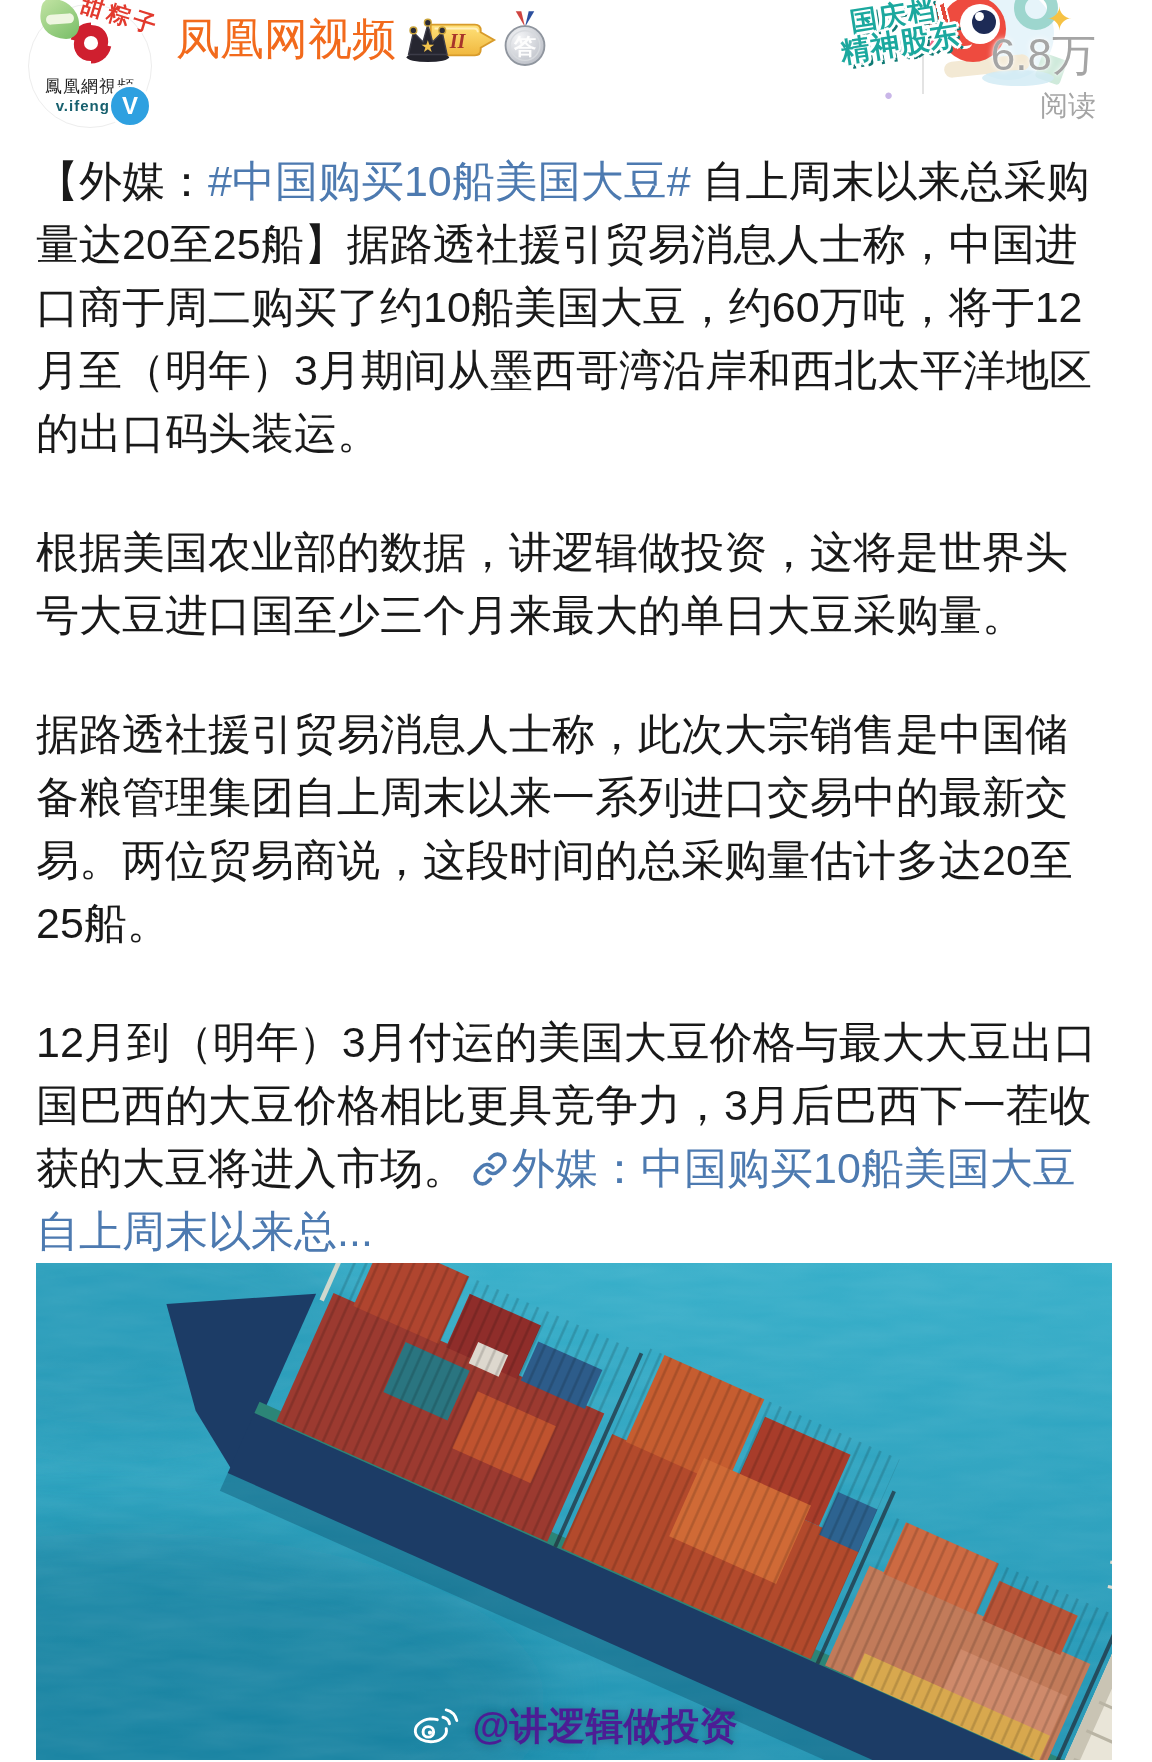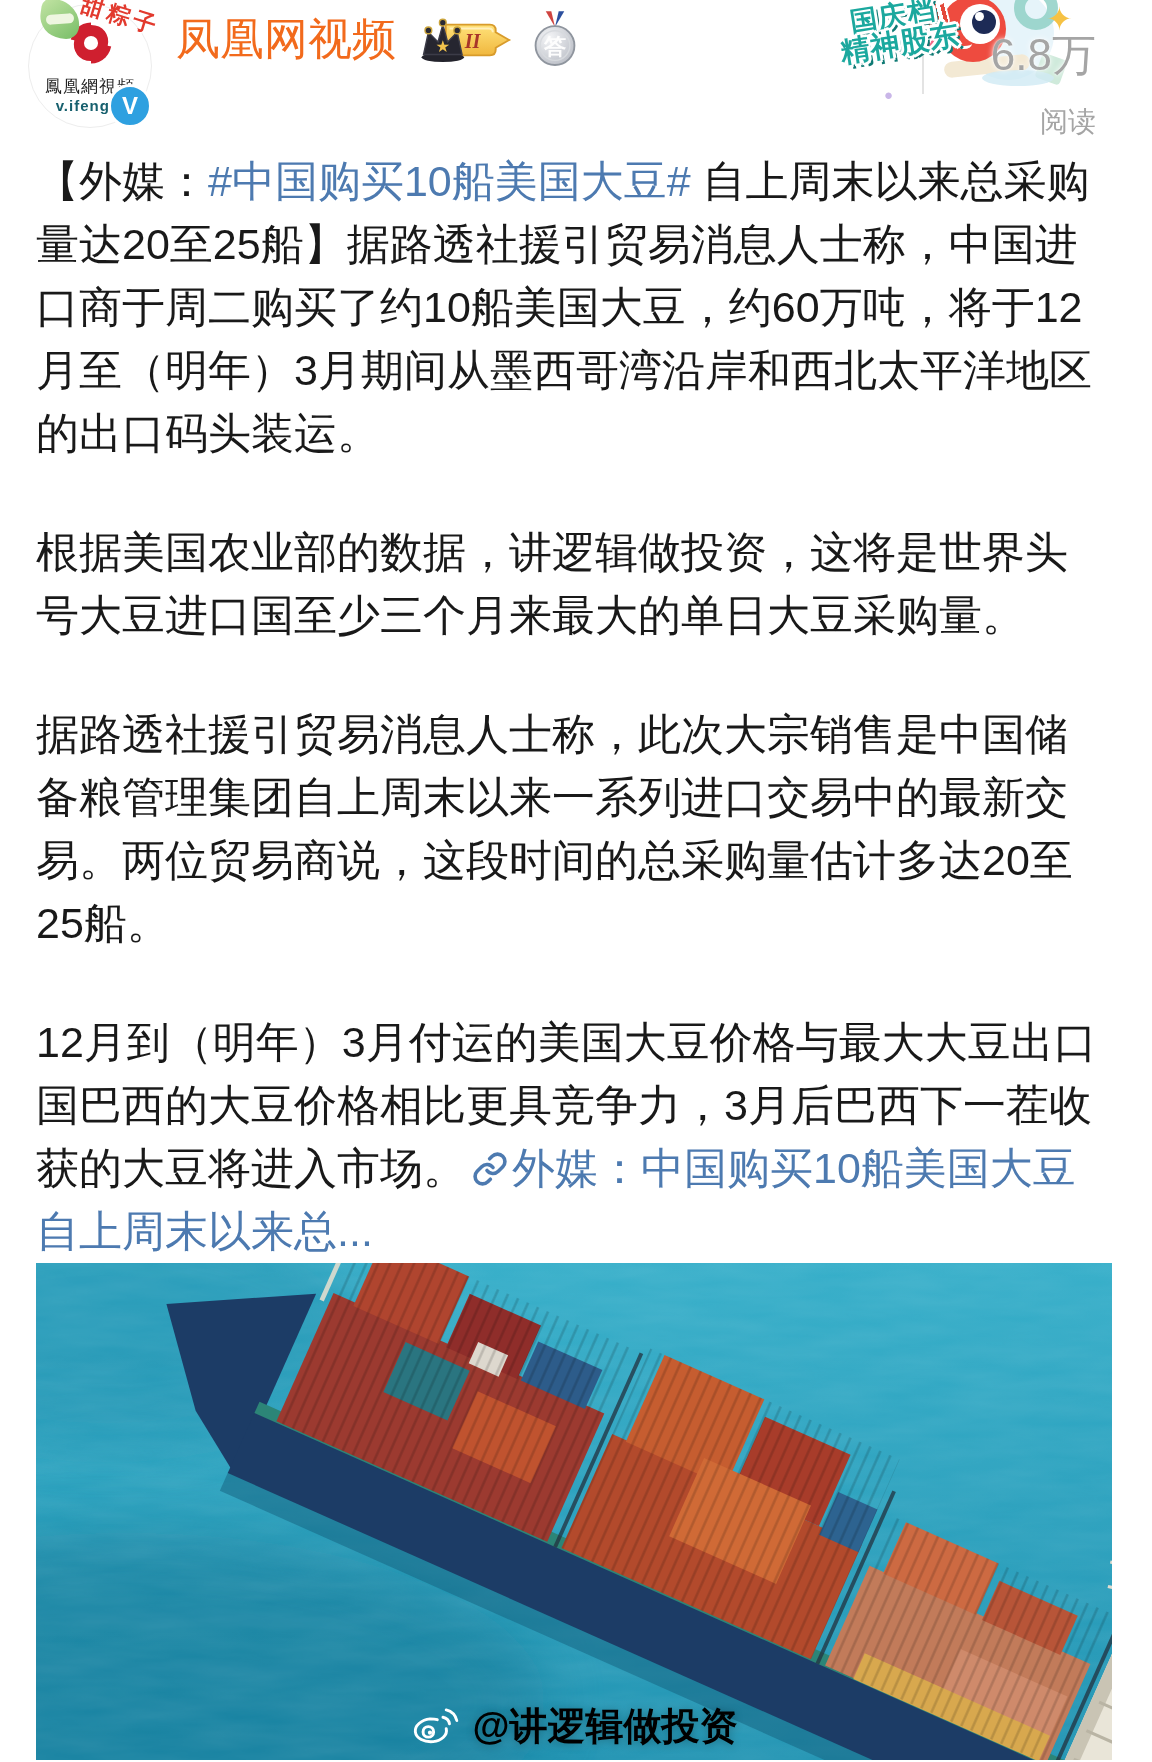--- a/index.html
+++ b/index.html
@@ -13,21 +13,21 @@
   .avatar-cn{position:absolute;left:0;right:0;top:70px;text-align:center;font-size:17px;color:#222;letter-spacing:1px;}
   .avatar-url{position:absolute;left:0;right:0;top:92px;text-align:center;font-size:15px;font-weight:bold;color:#17606e;letter-spacing:1px;}
   .v-badge{position:absolute;right:0px;bottom:0px;width:38px;height:38px;border-radius:50%;
            background:#2ea0e0;border:3px solid #fff;color:#fff;font-weight:bold;font-size:24px;
            display:flex;align-items:center;justify-content:center;}
   .zongzi{position:absolute;left:12px;top:-4px;width:40px;height:38px;
           background:linear-gradient(135deg,#c3e4a4,#77bd66);border-radius:25% 70% 35% 60%;transform:rotate(8deg);}
   .zongzi:after{content:"";position:absolute;left:6px;top:14px;width:28px;height:10px;background:#eef6e0;border-radius:6px;transform:rotate(-12deg);}
   .zongzi-label{position:absolute;left:52px;top:-4px;transform:rotate(17deg);color:#e23a2e;font-weight:bold;
           font-size:23px;letter-spacing:4px;white-space:nowrap;text-shadow:0 0 2px #fff,1px 1px 0 #fff;}
-  .name-row{position:absolute;left:176px;top:10px;display:flex;align-items:center;gap:16px;}
+  .name-row{position:absolute;left:176px;top:10px;display:flex;align-items:center;gap:1px;}
   .username{font-size:44px;font-weight:500;color:#f26a1c;}
   .meta-row{position:absolute;left:178px;top:80px;font-size:33px;color:#9c9c9c;}
   .meta-row span{margin-right:22px;}
   
   .promo{position:absolute;right:0;top:0;width:320px;height:128px;}
   .blob{position:absolute;left:130px;top:-12px;width:92px;height:92px;border-radius:50%;background:#def0f8;opacity:.75;}
   .teal-ring{position:absolute;left:182px;top:-14px;width:22px;height:22px;border:11px solid #8fd0c5;border-radius:50%;opacity:.85;}
   .mint-cube{position:absolute;left:206px;top:56px;width:26px;height:26px;background:#cfeadb;transform:rotate(20deg);border-radius:4px;}
   .surfboard{position:absolute;left:112px;top:58px;width:86px;height:16px;background:#f3e9d4;border-radius:8px;transform:rotate(-6deg);}
   .splash{position:absolute;left:150px;top:70px;width:72px;height:16px;background:#cfeaf4;border-radius:50%;opacity:.8;}
@@ -44,31 +44,31 @@
   .sparkle-big{position:absolute;left:214px;top:0px;color:#f6c244;font-size:32px;}
   .sparkle-small{position:absolute;left:52px;top:86px;color:#c9b6e8;font-size:15px;}
   .promo-text{position:absolute;left:6px;top:2px;transform:rotate(-9deg);font-weight:900;color:#1ba89e;line-height:1.0;
      text-shadow:-3px 0 0 #fff,3px 0 0 #fff,0 -3px 0 #fff,0 3px 0 #fff,-2px -2px 0 #fff,2px -2px 0 #fff,-2px 2px 0 #fff,2px 2px 0 #fff,4px 4px 0 #0f7a74;}
   .promo-line1{font-size:27px;padding-left:14px;letter-spacing:2px;}
   .promo-line2{font-size:29px;letter-spacing:1px;}
   .divider-v{position:absolute;left:90px;top:22px;width:2px;height:72px;background:#e3e3e3;}
   .read-block{position:absolute;left:124px;top:26px;width:140px;text-align:right;color:#a5a5a5;
      text-shadow:0 0 6px #fff,0 0 2px #fff;}
   .read-num{font-size:44px;}
-  .read-label{font-size:28px;margin-top:18px;}
+  .read-label{font-size:28px;margin-top:2px;}
   
   .content{padding:20px 36px 0 36px;}
   .content p{margin:0 16px 56px 0;font-size:43px;line-height:63px;color:#191919;letter-spacing:0;}
   .content p.last{margin-bottom:0;}
   a.hashtag,a.article-link{color:#4d7ab0;text-decoration:none;}
   .link-icon{vertical-align:-4px;margin:0 4px 0 6px;}
   
   .photo{position:relative;width:1076px;height:497px;margin:0;overflow:hidden;background:#2aa6c2;}
   .watermark{position:absolute;left:50%;bottom:8px;transform:translateX(-50%);display:flex;align-items:center;gap:10px;
-     color:#000000;font-size:38px;font-weight:600;white-space:nowrap;text-shadow:0 1px 8px rgba(0,0,0,.28);}
+     color:#4c1d95;font-size:38px;font-weight:600;white-space:nowrap;text-shadow:0 1px 8px rgba(0,0,0,.28);}
 </style>
 </head>
 <body>
 
 <div class="page">
 
   <header class="post-header">
 
     <div class="avatar-wrap">
       <div class="avatar-circle">

